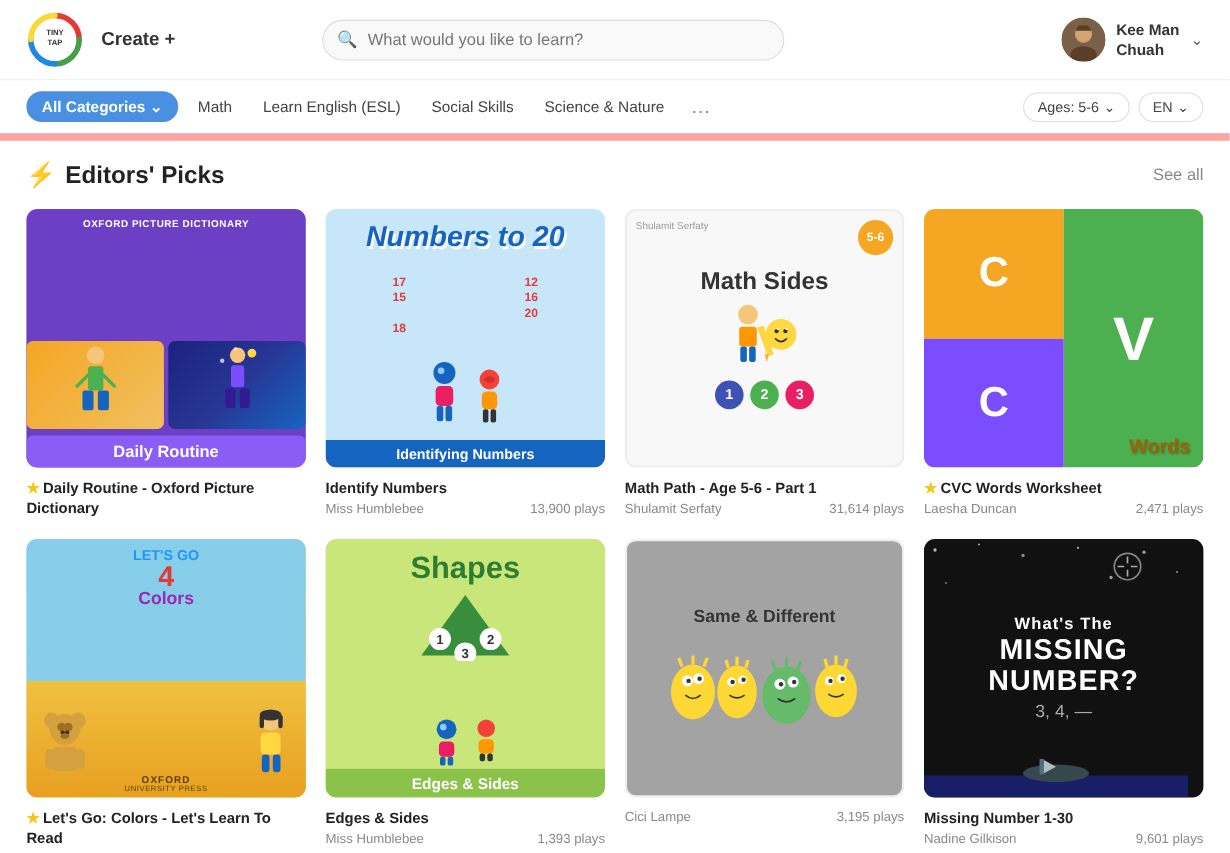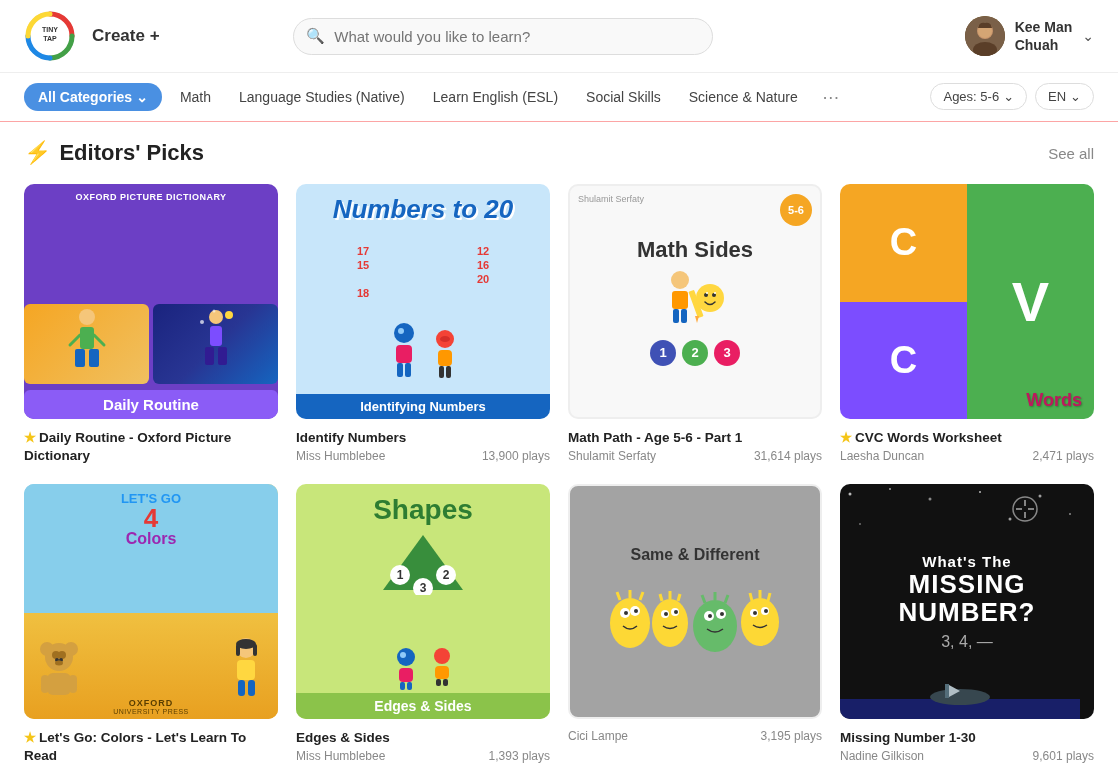--- a/index.html
+++ b/index.html
@@ -83,23 +83,23 @@
       line-height: 1.3;
     }
     .chevron-down {
       color: #555;
       font-size: 14px;
     }
 
     
     .nav-bar {
       display: flex;
-      align-items: flex-start;
+      align-items: center;
       padding: 10px 24px;
-      border-bottom: 1px solid #fca5a5;
+      border-bottom: 7px solid #fca5a5;
       gap: 8px;
     }
     .nav-btn-active {
       background: #4a90e2;
       color: #fff;
       border: none;
       border-radius: 20px;
       padding: 6px 14px;
       font-size: 14px;
       font-weight: 600;
@@ -376,21 +376,21 @@
     }
     .cvc-c1 { background: #f5a623; }
     .cvc-v  { background: #4caf50; grid-column: 2; grid-row: 1/3; font-size: 56px; }
     .cvc-c2 { background: #7c4dff; }
     .cvc-words { 
       position: absolute; 
       bottom: 8px; 
       right: 12px; 
       font-size: 18px; 
       font-weight: 700; 
-      color: #be185d;
+      color: #a16207;
       text-shadow: 1px 1px 2px rgba(0,0,0,0.3);
     }
 
     
     .thumb-oxford-colors {
       background: linear-gradient(135deg, #87ceeb 0%, #f0d060 60%, #e8a020 100%);
       display: flex;
       flex-direction: column;
       align-items: center;
       justify-content: center;
@@ -467,21 +467,20 @@
     <span class="chevron-down">⌄</span>
   </div>
 </header>
 
 <nav class="nav-bar">
   <button class="nav-btn-active">
     <span>All Categories</span>
     <span>⌄</span>
   </button>
   <button class="nav-link">Math</button>
-  <button class="nav-link">Language Studies (Native)</button>
   <button class="nav-link">Learn English (ESL)</button>
   <button class="nav-link">Social Skills</button>
   <button class="nav-link">Science &amp; Nature</button>
   <button class="nav-more">…</button>
   <div class="nav-right">
     <button class="ages-btn">
       <span>Ages: 5-6</span>
       <span>⌄</span>
     </button>
     <button class="lang-btn">

